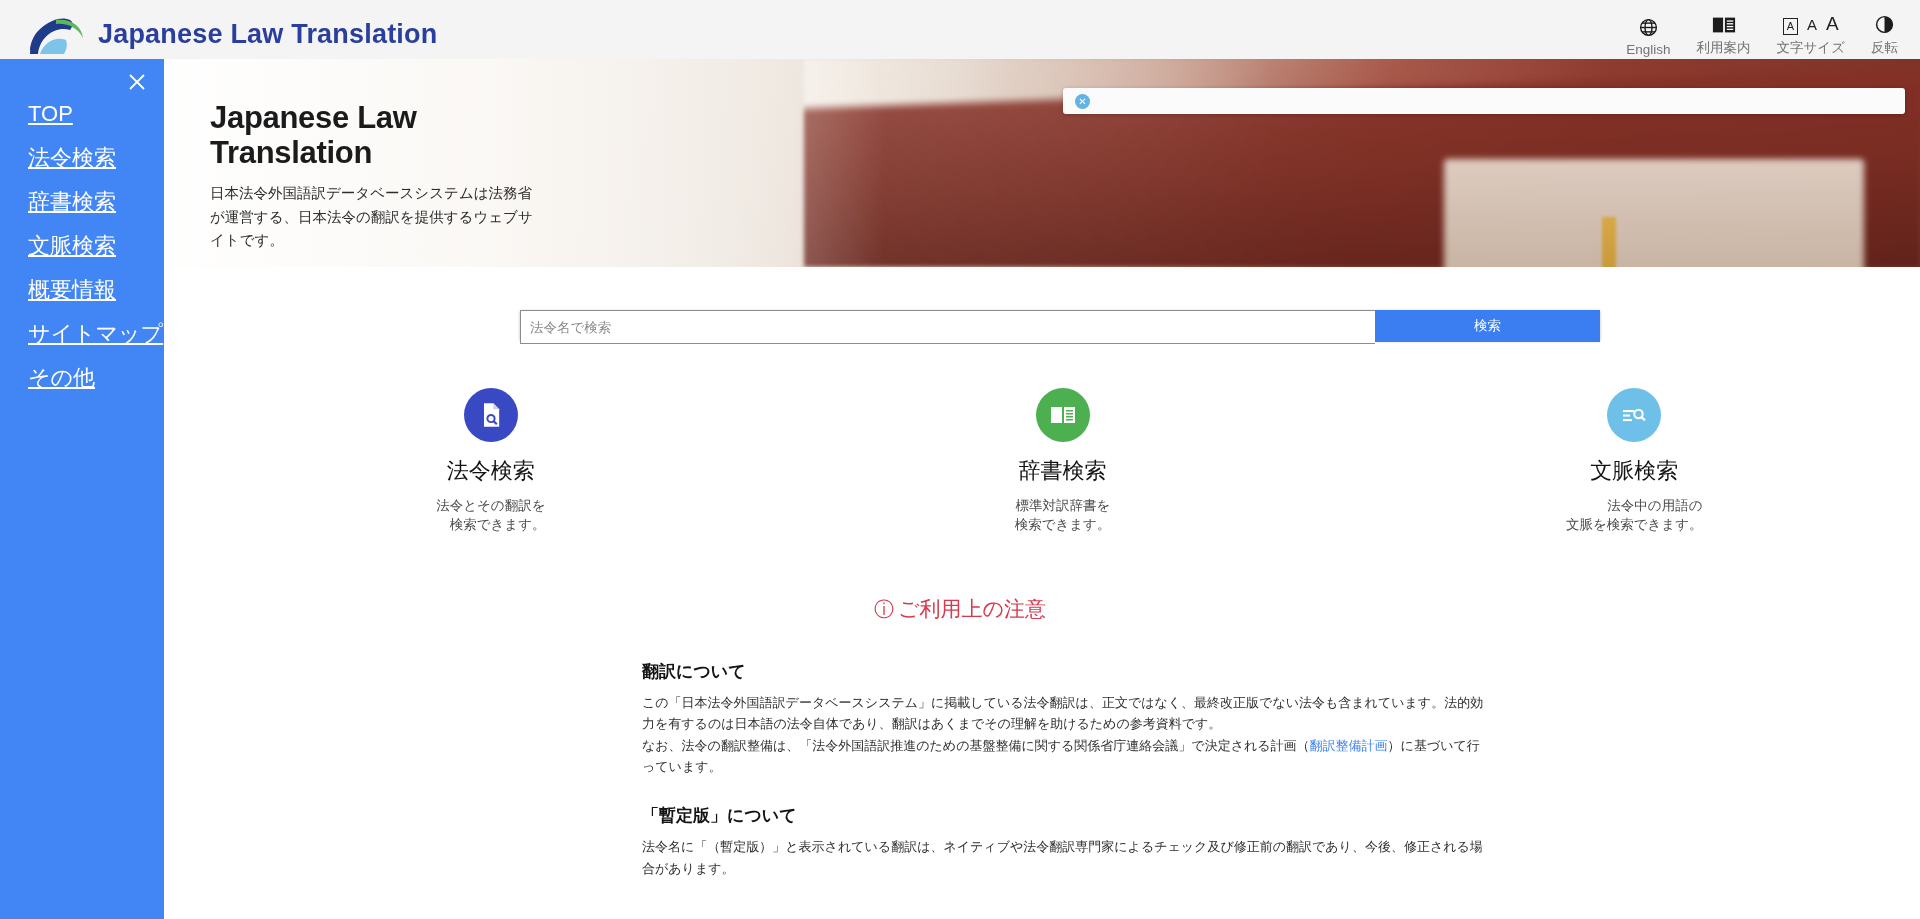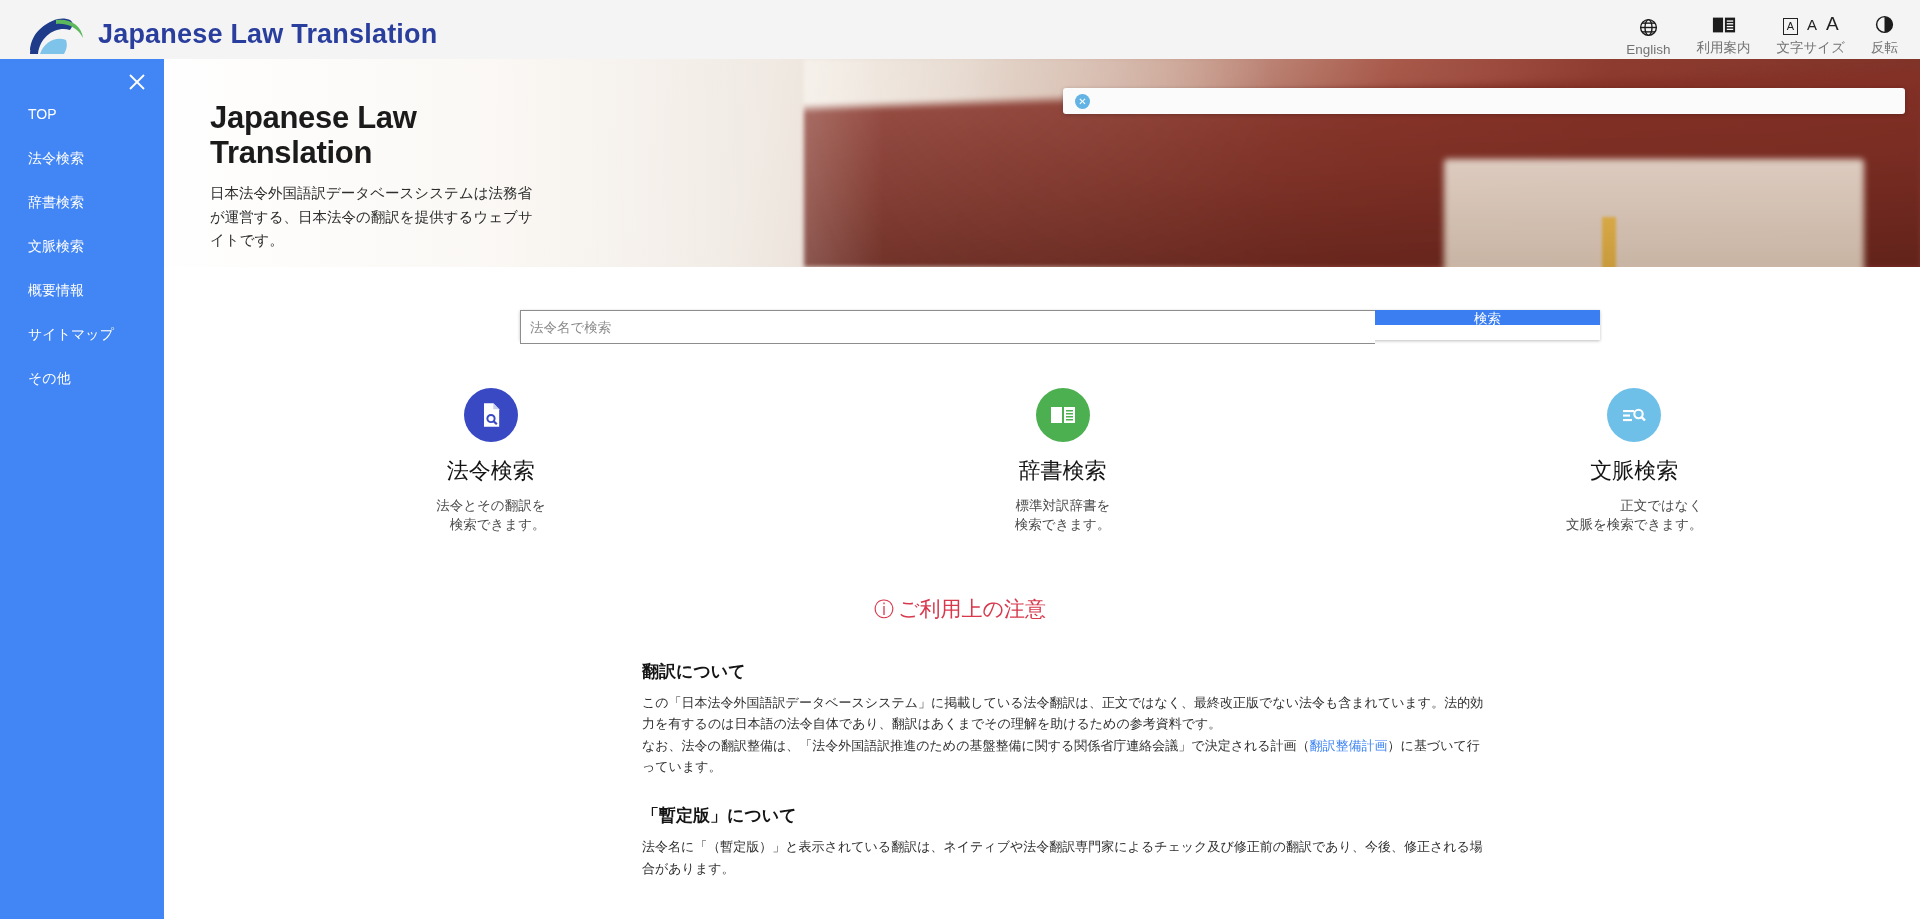--- a/index.html
+++ b/index.html
@@ -50,23 +50,23 @@
     width: 164px; height: 860px;
     background: #4285f4; z-index: 30;
   }
   #sidebar-close {
     position: absolute; top: 13px; right: 17px;
     width: 20px; height: 20px; cursor: pointer;
   }
   #sidebar-close svg { display: block; }
   #nav { margin-top: 38px; }
   .nav-item {
-    color: #ffffff; font-size: 14px;
+    color: #ffffff; font-size: 22px;
     padding: 0 0 0 28px; height: 34px; line-height: 34px;
-    margin-bottom: 10px; cursor: pointer; white-space: nowrap;
+    margin-bottom: 10px; cursor: pointer; white-space: nowrap; text-decoration: underline;
   }
 
   
   #hero {
     position: absolute; top: 59px; left: 164px;
     width: 1756px; height: 208px; overflow: hidden;
   }
   #hero-photo {
     position: absolute; inset: 0;
     background:
@@ -130,21 +130,21 @@
     z-index: 25;
   }
   #search-input {
     width: 855px; height: 30px; border: 1px solid #8d8d8d;
     border-right: none; background: #fff;
     font-size: 13.5px; color: #1a1a1a; padding: 16px 9px;
     font-family: "Liberation Sans", sans-serif; outline: none;
   }
   #search-input::placeholder { color: #8a8a8a; }
   #search-button {
-    width: 225px; height: 15px; background: #3b7ef2; border: none;
+    width: 225px; height: 32px; background: #3b7ef2; border: none;
     color: #fff; font-size: 13.5px; cursor: pointer;
     font-family: "Liberation Sans", sans-serif;
   }
 
   
   #cards {
     position: absolute; top: 388px; left: 205px;
     width: 1715px; display: flex;
   }
   .card { flex: 1; display: flex; flex-direction: column; align-items: center; }
@@ -323,21 +323,21 @@
       <svg width="28" height="24" viewBox="0 0 28 24">
         <rect x="3" y="7" width="11" height="2.1" fill="#fff"></rect>
         <rect x="3" y="11.5" width="7" height="2.1" fill="#fff"></rect>
         <rect x="3" y="16" width="9" height="2.1" fill="#fff"></rect>
         <circle cx="18.5" cy="11" r="4.2" fill="none" stroke="#fff" stroke-width="2.1"></circle>
         <line x1="21.6" y1="14.1" x2="25" y2="17.5" stroke="#fff" stroke-width="2.4"></line>
       </svg>
     </div>
     <div class="card-title">文脈検索</div>
     <div class="card-desc">
-      <span>正文ではなく</span><br>
+      <span>法令中の用語の</span><br>
       <span>文脈を検索できます。</span>
     </div>
   </div>
 
 </div>
 
 <div id="notice-head">
   <span class="warn-ico">ⓘ</span>
   <span>ご利用上の注意</span>
 </div>

